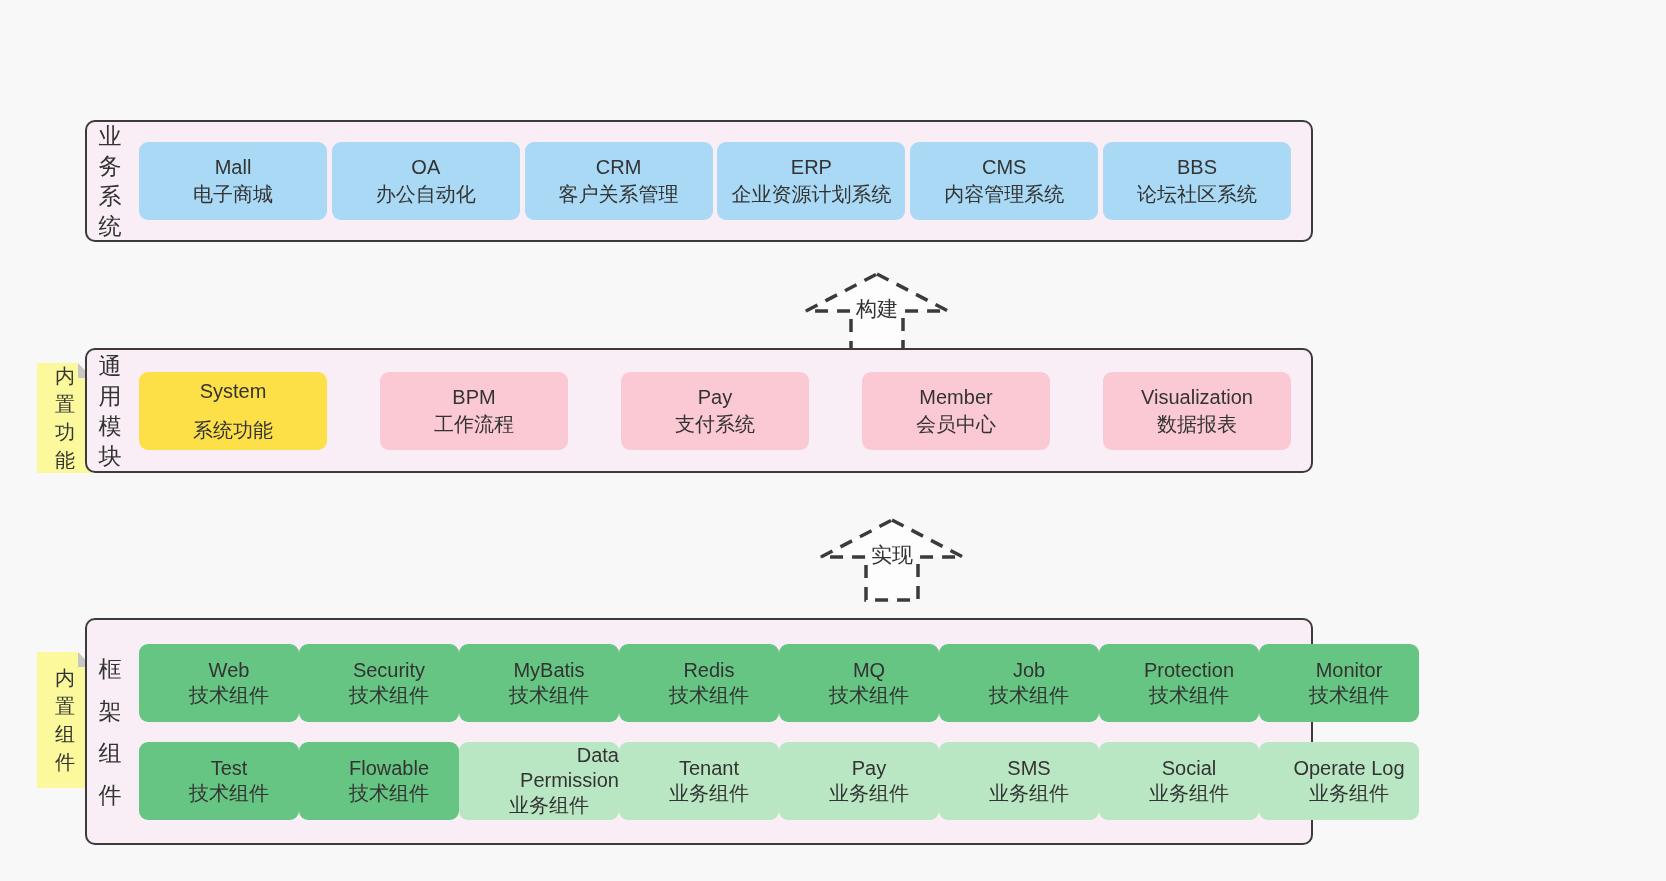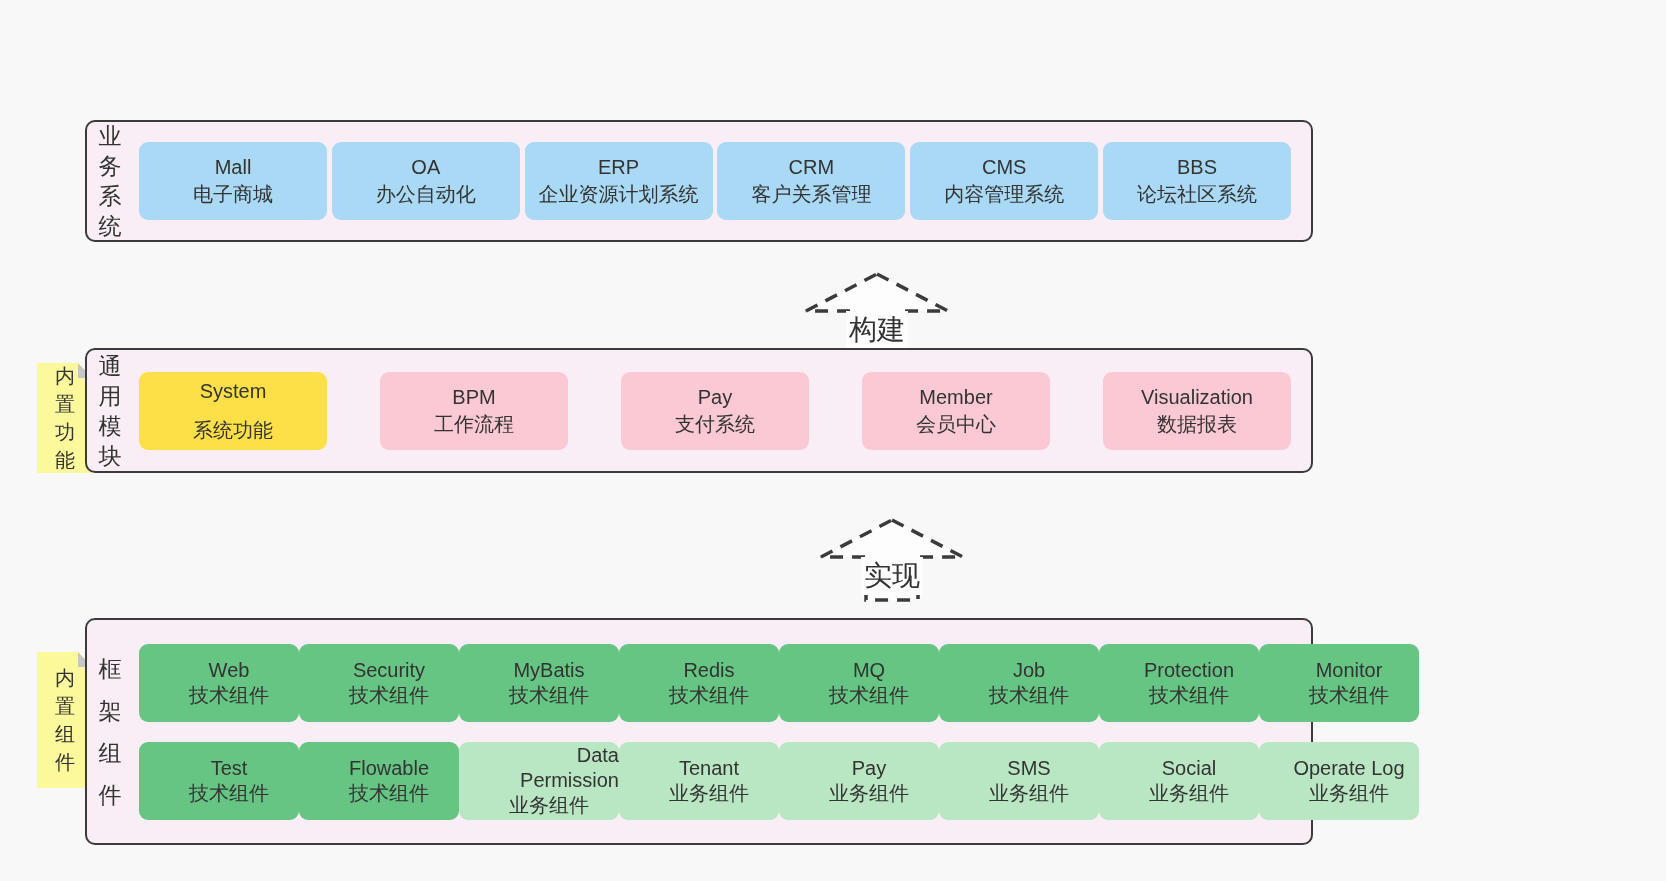--- a/index.html
+++ b/index.html
@@ -46,21 +46,21 @@
   .sticky-bottom { top:652px; height:136px; }
   .sticky .fold { position:absolute; top:0; right:0; width:15px; height:15px; background:#c6c6c6; clip-path: polygon(0 0, 100% 100%, 0 100%); }
   .sticky-text { width:22px; font-size:20px; line-height:28px; word-break:break-all; text-align:center; position:relative; }
 
   .arrow { position:absolute; width:148px; height:86px; }
   .arrow-build     { left:803px; top:271px; }
   .arrow-implement { left:818px; top:517px; }
   .arrow svg { display:block; width:100%; height:100%; }
   .arrow-label {
     position:absolute; left:50%; top:24px; transform:translateX(-50%);
-    background:#fdfdfd; font-size:28px; padding:0 3px; white-space:nowrap;margin-top:16px;
+    background:#fdfdfd; font-size:21px; padding:0 3px; white-space:nowrap;
   }
 </style>
 </head>
 <body>
 
 <div class="canvas">
 
   <div class="layer layer-top">
     <div class="vlabel">
       <div class="vlabel-text">业务系统</div>
@@ -68,26 +68,26 @@
     <div class="boxes">
       <div class="box blue">
         <div class="t">Mall</div>
         <div class="s">电子商城</div>
       </div>
       <div class="box blue">
         <div class="t">OA</div>
         <div class="s">办公自动化</div>
       </div>
       <div class="box blue">
+        <div class="t">CRM</div>
+        <div class="s">客户关系管理</div>
+      </div>
+      <div class="box blue">
         <div class="t">ERP</div>
         <div class="s">企业资源计划系统</div>
-      </div>
-      <div class="box blue">
-        <div class="t">CRM</div>
-        <div class="s">客户关系管理</div>
       </div>
       <div class="box blue">
         <div class="t">CMS</div>
         <div class="s">内容管理系统</div>
       </div>
       <div class="box blue">
         <div class="t">BBS</div>
         <div class="s">论坛社区系统</div>
       </div>
     </div>

